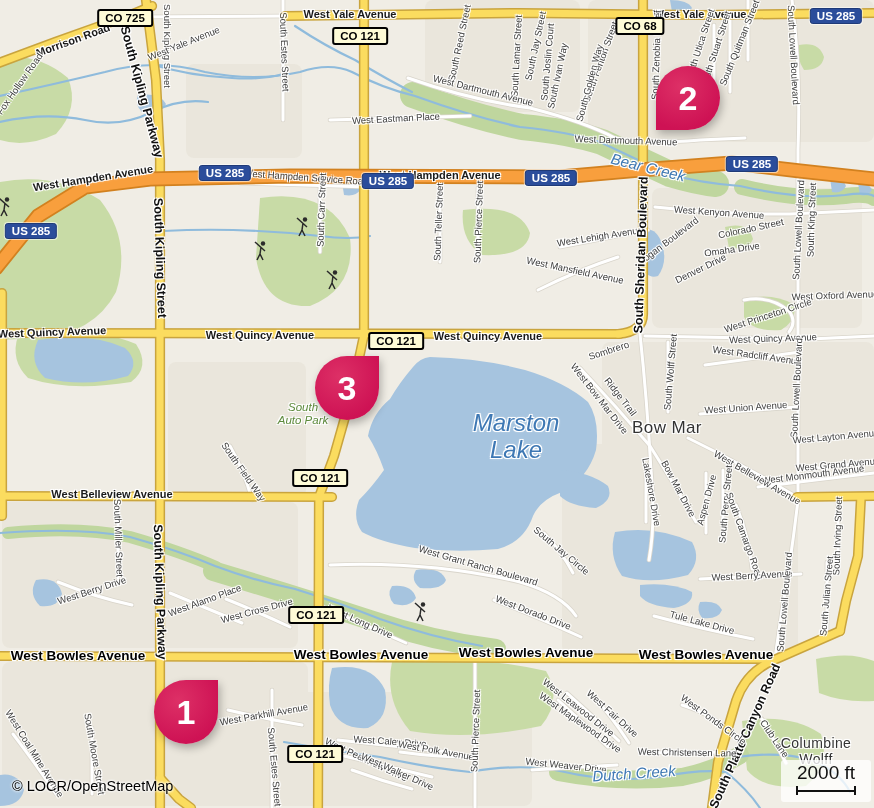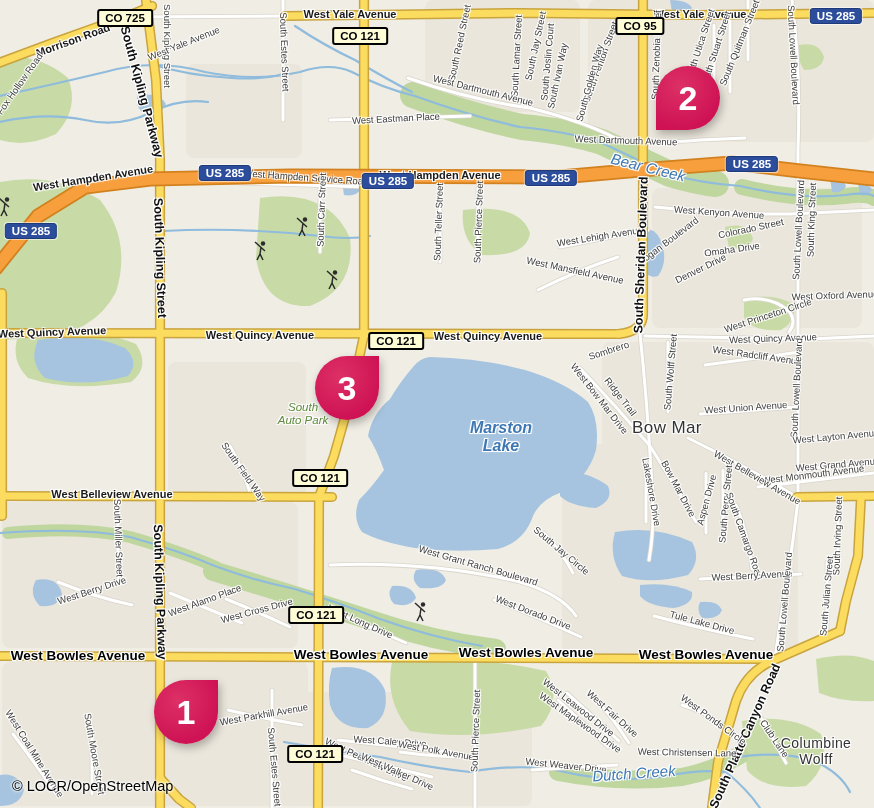--- a/index.html
+++ b/index.html
@@ -255,23 +255,27 @@
         <circle cx="2" cy="-7.5" r="2.2" fill="#2b2b2b" stroke="none"></circle>
         <path d="M0,-4 L-1,3 M-1,3 L-4,9 M-1,3 L2,9 M-6,-9 L4,0"></path>
       </g>
       <g transform="translate(421,612)" stroke="#2b2b2b" stroke-width="1.5" fill="none">
         <circle cx="2" cy="-7.5" r="2.2" fill="#2b2b2b" stroke="none"></circle>
         <path d="M0,-4 L-1,3 M-1,3 L-4,9 M-1,3 L2,9 M-6,-9 L4,0"></path>
       </g>
     </svg>
   <div id="overlay">
     <div class="attribution">© LOCR/OpenStreetMap</div>
+    <div class="scalebar">
+      <div class="txt">2000 ft</div>
+      <div class="bar"></div>
+    </div>
   <div class="shield sh-co" style="left: 125px; top: 18px;">CO 725</div>
       <div class="shield sh-co" style="left: 360px; top: 36px;">CO 121</div>
-      <div class="shield sh-co" style="left: 640px; top: 26px;">CO 95</div>
+      <div class="shield sh-co" style="left: 640px; top: 26px;">CO 68</div>
       <div class="shield sh-us" style="left: 836px; top: 16px;">US 285</div>
       <div class="shield sh-us" style="left: 225px; top: 173px;">US 285</div>
       <div class="shield sh-us" style="left: 31px; top: 231px;">US 285</div>
       <div class="shield sh-us" style="left: 388px; top: 181px;">US 285</div>
       <div class="shield sh-us" style="left: 551px; top: 178px;">US 285</div>
       <div class="shield sh-us" style="left: 752px; top: 164px;">US 285</div>
       <div class="shield sh-co" style="left: 396px; top: 341px;">CO 121</div>
       <div class="shield sh-co" style="left: 320px; top: 478px;">CO 121</div>
       <div class="shield sh-co" style="left: 316px; top: 615px;">CO 121</div>
       <div class="shield sh-co" style="left: 315px; top: 754px;">CO 121</div>
@@ -322,21 +326,21 @@
       <div class="lbl c-m" style="left: 260px; top: 335px; transform: translate(-50%, -50%) rotate(0deg);">West Quincy Avenue</div>
       <div class="lbl c-m" style="left: 488px; top: 336px; transform: translate(-50%, -50%) rotate(0deg);">West Quincy Avenue</div>
       <div class="lbl c-s" style="left: 773px; top: 339px; transform: translate(-50%, -50%) rotate(-2deg);">West Quincy Avenue</div>
       <div class="lbl c-s" style="left: 757px; top: 356px; transform: translate(-50%, -50%) rotate(8deg);">West Radcliff Avenue</div>
       <div class="lbl c-s" style="left: 671px; top: 372px; transform: translate(-50%, -50%) rotate(-85deg);">South Wolff Street</div>
       <div class="lbl c-s" style="left: 609px; top: 351px; transform: translate(-50%, -50%) rotate(-18deg);">Sombrero</div>
       <div class="lbl c-s" style="left: 599px; top: 399px; transform: translate(-50%, -50%) rotate(52deg);">West Bow Mar Drive</div>
       <div class="lbl c-s" style="left: 620px; top: 397px; transform: translate(-50%, -50%) rotate(52deg);">Ridge Trail</div>
       <div class="lbl c-s" style="left: 746px; top: 408px; transform: translate(-50%, -50%) rotate(-4deg);">West Union Avenue</div>
       <div class="lbl c-s" style="left: 797px; top: 388px; transform: translate(-50%, -50%) rotate(-87deg);">South Lowell Boulevard</div>
-      <div class="lbl c-w" style="left: 501px; top: 437px; transform: translate(-50%, -50%) rotate(0deg); font-size: 16px; font-weight: bold;">Marston
+      <div class="lbl c-w" style="left: 516px; top: 437px; transform: translate(-50%, -50%) rotate(0deg); font-size: 24px;">Marston
 Lake</div>
       <div class="lbl c-g" style="left: 303px; top: 414px; transform: translate(-50%, -50%) rotate(0deg);">South
 Auto Park</div>
       <div class="lbl c-p" style="left: 667px; top: 428px; transform: translate(-50%, -50%) rotate(0deg); font-size: 17px;">Bow Mar</div>
       <div class="lbl c-s" style="left: 836px; top: 437px; transform: translate(-50%, -50%) rotate(-5deg);">West Layton Avenue</div>
       <div class="lbl c-s" style="left: 838px; top: 465px; transform: translate(-50%, -50%) rotate(-5deg);">West Grand Avenue</div>
       <div class="lbl c-s" style="left: 813px; top: 475px; transform: translate(-50%, -50%) rotate(-7deg);">West Monmouth Avenue</div>
       <div class="lbl c-s" style="left: 757px; top: 478px; transform: translate(-50%, -50%) rotate(30deg);">West Belleview Avenue</div>
       <div class="lbl c-m" style="left: 112px; top: 494px; transform: translate(-50%, -50%) rotate(0deg);">West Belleview Avenue</div>
       <div class="lbl c-s" style="left: 243px; top: 472px; transform: translate(-50%, -50%) rotate(55deg);">South Field Way</div>

